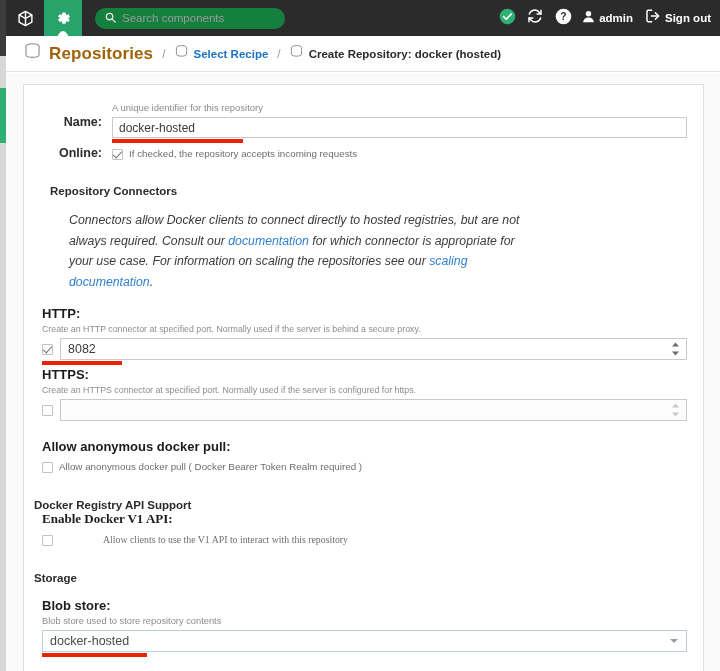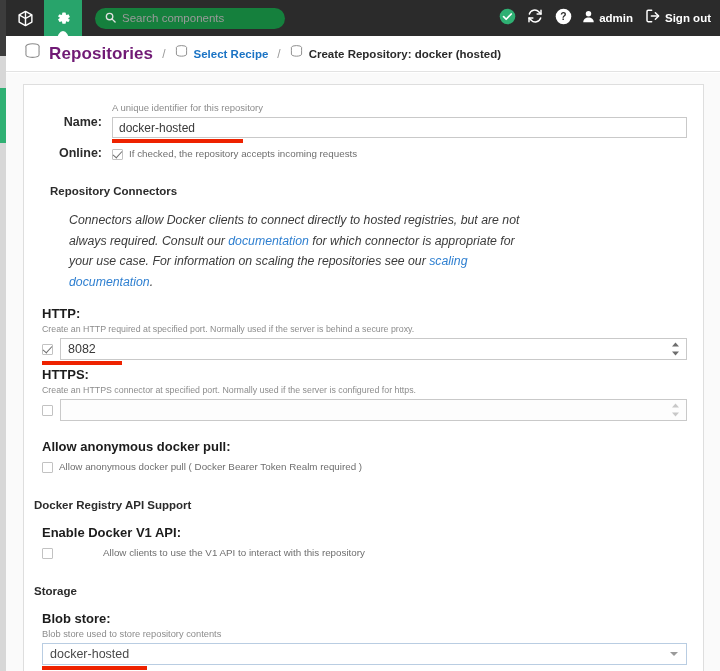--- a/index.html
+++ b/index.html
@@ -127,21 +127,21 @@
     width: 714px; height: 36px;
     background: #ffffff;
     border-bottom: 1px solid #e3e3e3;
     display: flex;
     align-items: center;
     padding-left: 18px;
     box-sizing: border-box;
   }
   .crumb-db { flex: 0 0 auto; margin-right: 8px; }
   .crumb-title {
-    color: #701a75;
+    color: #a16207;
     font-size: 17px;
     font-weight: bold;
     letter-spacing: 0.1px;
   }
   .crumb-sep {
     color: #9b9b9b;
     font-size: 12px;
     margin: 0 9px;
   }
   .crumb-link {
@@ -497,21 +497,21 @@
       </div>
 
       <div class="section-title" style="margin-top:25px;padding-left:16px;">Repository Connectors</div>
 
       <div class="para" style="margin-top:13px;">
         <span>Connectors allow Docker clients to connect directly to hosted registries, but are not always required. Consult our </span><a href="#">documentation</a><span> for which connector is appropriate for your use case. For information on scaling the repositories see our </span><a href="#">scaling documentation</a><span>.</span>
       </div>
 
       <div class="indent" style="margin-top:14px;">
         <div class="fieldlabel">HTTP:</div>
-        <div class="smallhelp">Create an HTTP required at specified port. Normally used if the server is behind a secure proxy.</div>
+        <div class="smallhelp">Create an HTTP connector at specified port. Normally used if the server is behind a secure proxy.</div>
         <div class="spinwrap">
           <span class="chk checked"></span>
           <div class="spinbox">
             <input type="text" value="8082" style="">
             <span class="spin-arrows">
               <svg width="9" height="14" viewBox="0 0 9 14">
                 <polygon points="4.5,0.5 8,4.5 1,4.5" fill="#6d6d6d"></polygon>
                 <polygon points="4.5,13.5 8,9.5 1,9.5" fill="#6d6d6d"></polygon>
               </svg>
             </span>
@@ -540,21 +540,21 @@
       <div class="indent" style="margin-top:18px;">
         <div class="fieldlabel">Allow anonymous docker pull:</div>
         <div class="chk-line" style="margin-top:7px;">
           <span class="chk"></span>
           <span class="chk-label">Allow anonymous docker pull ( Docker Bearer Token Realm required )</span>
         </div>
       </div>
 
       <div class="section-title" style="margin-top:26px;">Docker Registry API Support</div>
 
-      <div class="indent" style="margin-top:14px;">
+      <div class="indent" style="font-family:Liberation Serif, serif;">
         <div class="fieldlabel">Enable Docker V1 API:</div>
         <div class="chk-line" style="margin-top:7px;gap:44px;">
           <span class="chk"></span>
           <span class="chk-label">Allow clients to use the V1 API to interact with this repository</span>
         </div>
       </div>
 
       <div class="section-title" style="margin-top:26px;">Storage</div>
 
       <div class="indent" style="margin-top:14px;">

